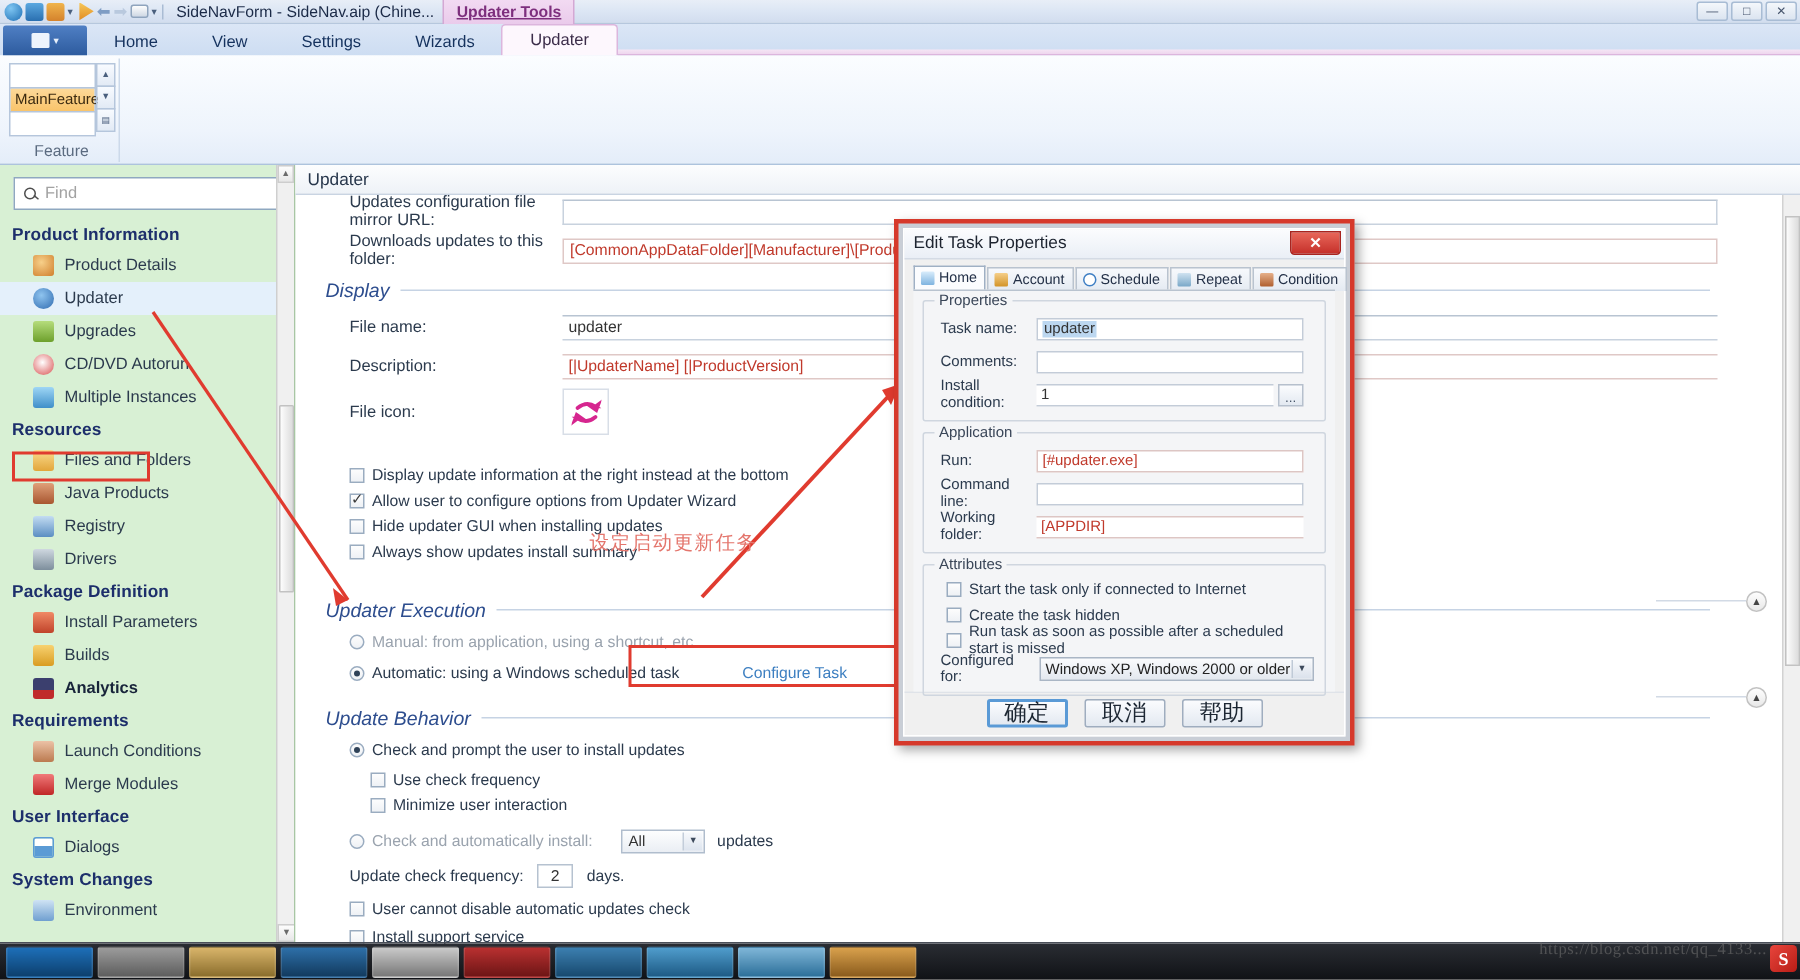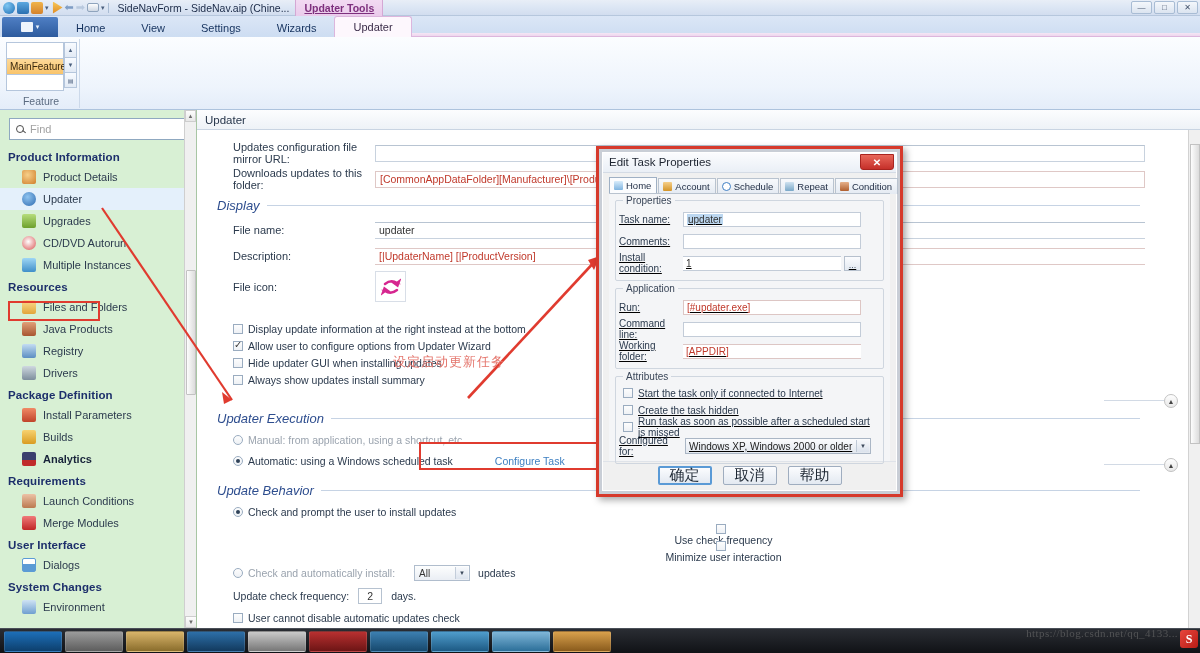--- a/index.html
+++ b/index.html
@@ -184,21 +184,21 @@
   .main {
     position: absolute; top: 110px; left: 197px; width: 1003px; height: 518px;
     background: #fff;
   }
   .main-header {
     height: 20px; background: linear-gradient(to bottom,#fcfdfe,#eef2f7);
     border-bottom: 1px solid #c9d4e2;
     display: flex; align-items: center; padding-left: 8px;
     font-size: 11.5px; color: #27364b;
   }
-  .main-body { position: relative; height: 498px; padding-top: 12px; }
+  .main-body { position: relative; height: 498px; }
 
   .frow {
     display: flex; align-items: center; height: 22px; margin-bottom: 4px;
     padding-left: 36px;
   }
   .flbl { width: 142px; font-size: 11px; color: #2b3a4d; flex: none; }
   .fin {
     height: 17px; border: 1px solid #c8d2de; background: #fff;
     font-size: 10.5px; color: #333; padding: 0 4px;
     display: flex; align-items: center;
@@ -210,21 +210,21 @@
     display: flex; align-items: center; gap: 7px;
     padding-left: 20px; margin: 8px 0 6px 0;
   }
   .sect-title { font-size: 13px; color: #2d4d8e; white-space: nowrap; font-style: italic; }
   .sect-line { flex: 1; height: 1px; background: #c6d3e4; margin-right: 60px; }
 
   .chk-row {
     display: flex; align-items: center; height: 16px; margin-bottom: 1px;
     padding-left: 36px; font-size: 10.5px; color: #2b3a4d;
   }
-  .chk-row.ind { padding-left: 50px; flex-direction: column; }
+  .chk-row.ind { padding-left: 50px; }
   .cbox {
     width: 10px; height: 10px; border: 1px solid #9aacc0;
     background: linear-gradient(to bottom,#fdfdfd,#eef1f5);
     margin-right: 5px; flex: none; position: relative;
   }
   .cbox.on::after {
     content: "✓"; position: absolute; left: 0px; top: -3px;
     font-size: 10px; color: #3a3a3a;
   }
   .rbtn {
@@ -322,21 +322,21 @@
   }
   .tab.active { background: #fbfcfe; height: 17px; border-color: #9fb0c4; }
   .tab-ic { width: 9px; height: 9px; border-radius: 1px; flex: none; }
   .tab-strip {
     border-top: 1px solid #b9c3cf; margin-top: -1px;
     background: #f4f5f7; padding: 6px 6px 4px 6px;
     height: 268px; position: relative;
   }
   .gbox {
     border: 1px solid #cfd6df; border-radius: 2px;
-    margin-bottom: 7px; padding: 9px 7px 7px 3px; position: relative; text-decoration: underline;
+    margin-bottom: 7px; padding: 9px 7px 7px 11px; position: relative;
   }
   .gbox-t {
     position: absolute; top: -6px; left: 7px; background: #f4f5f7;
     padding: 0 3px; font-size: 10px; color: #3a4658;
   }
   .drow { display: flex; align-items: center; height: 19px; margin-bottom: 3px; }
   .dlbl { width: 64px; font-size: 10px; color: #2b3a4d; flex: none; }
   .din {
     height: 15px; border: 1px solid #c3ccd8; background: #fff;
     font-size: 10px; color: #333; padding: 0 3px;

